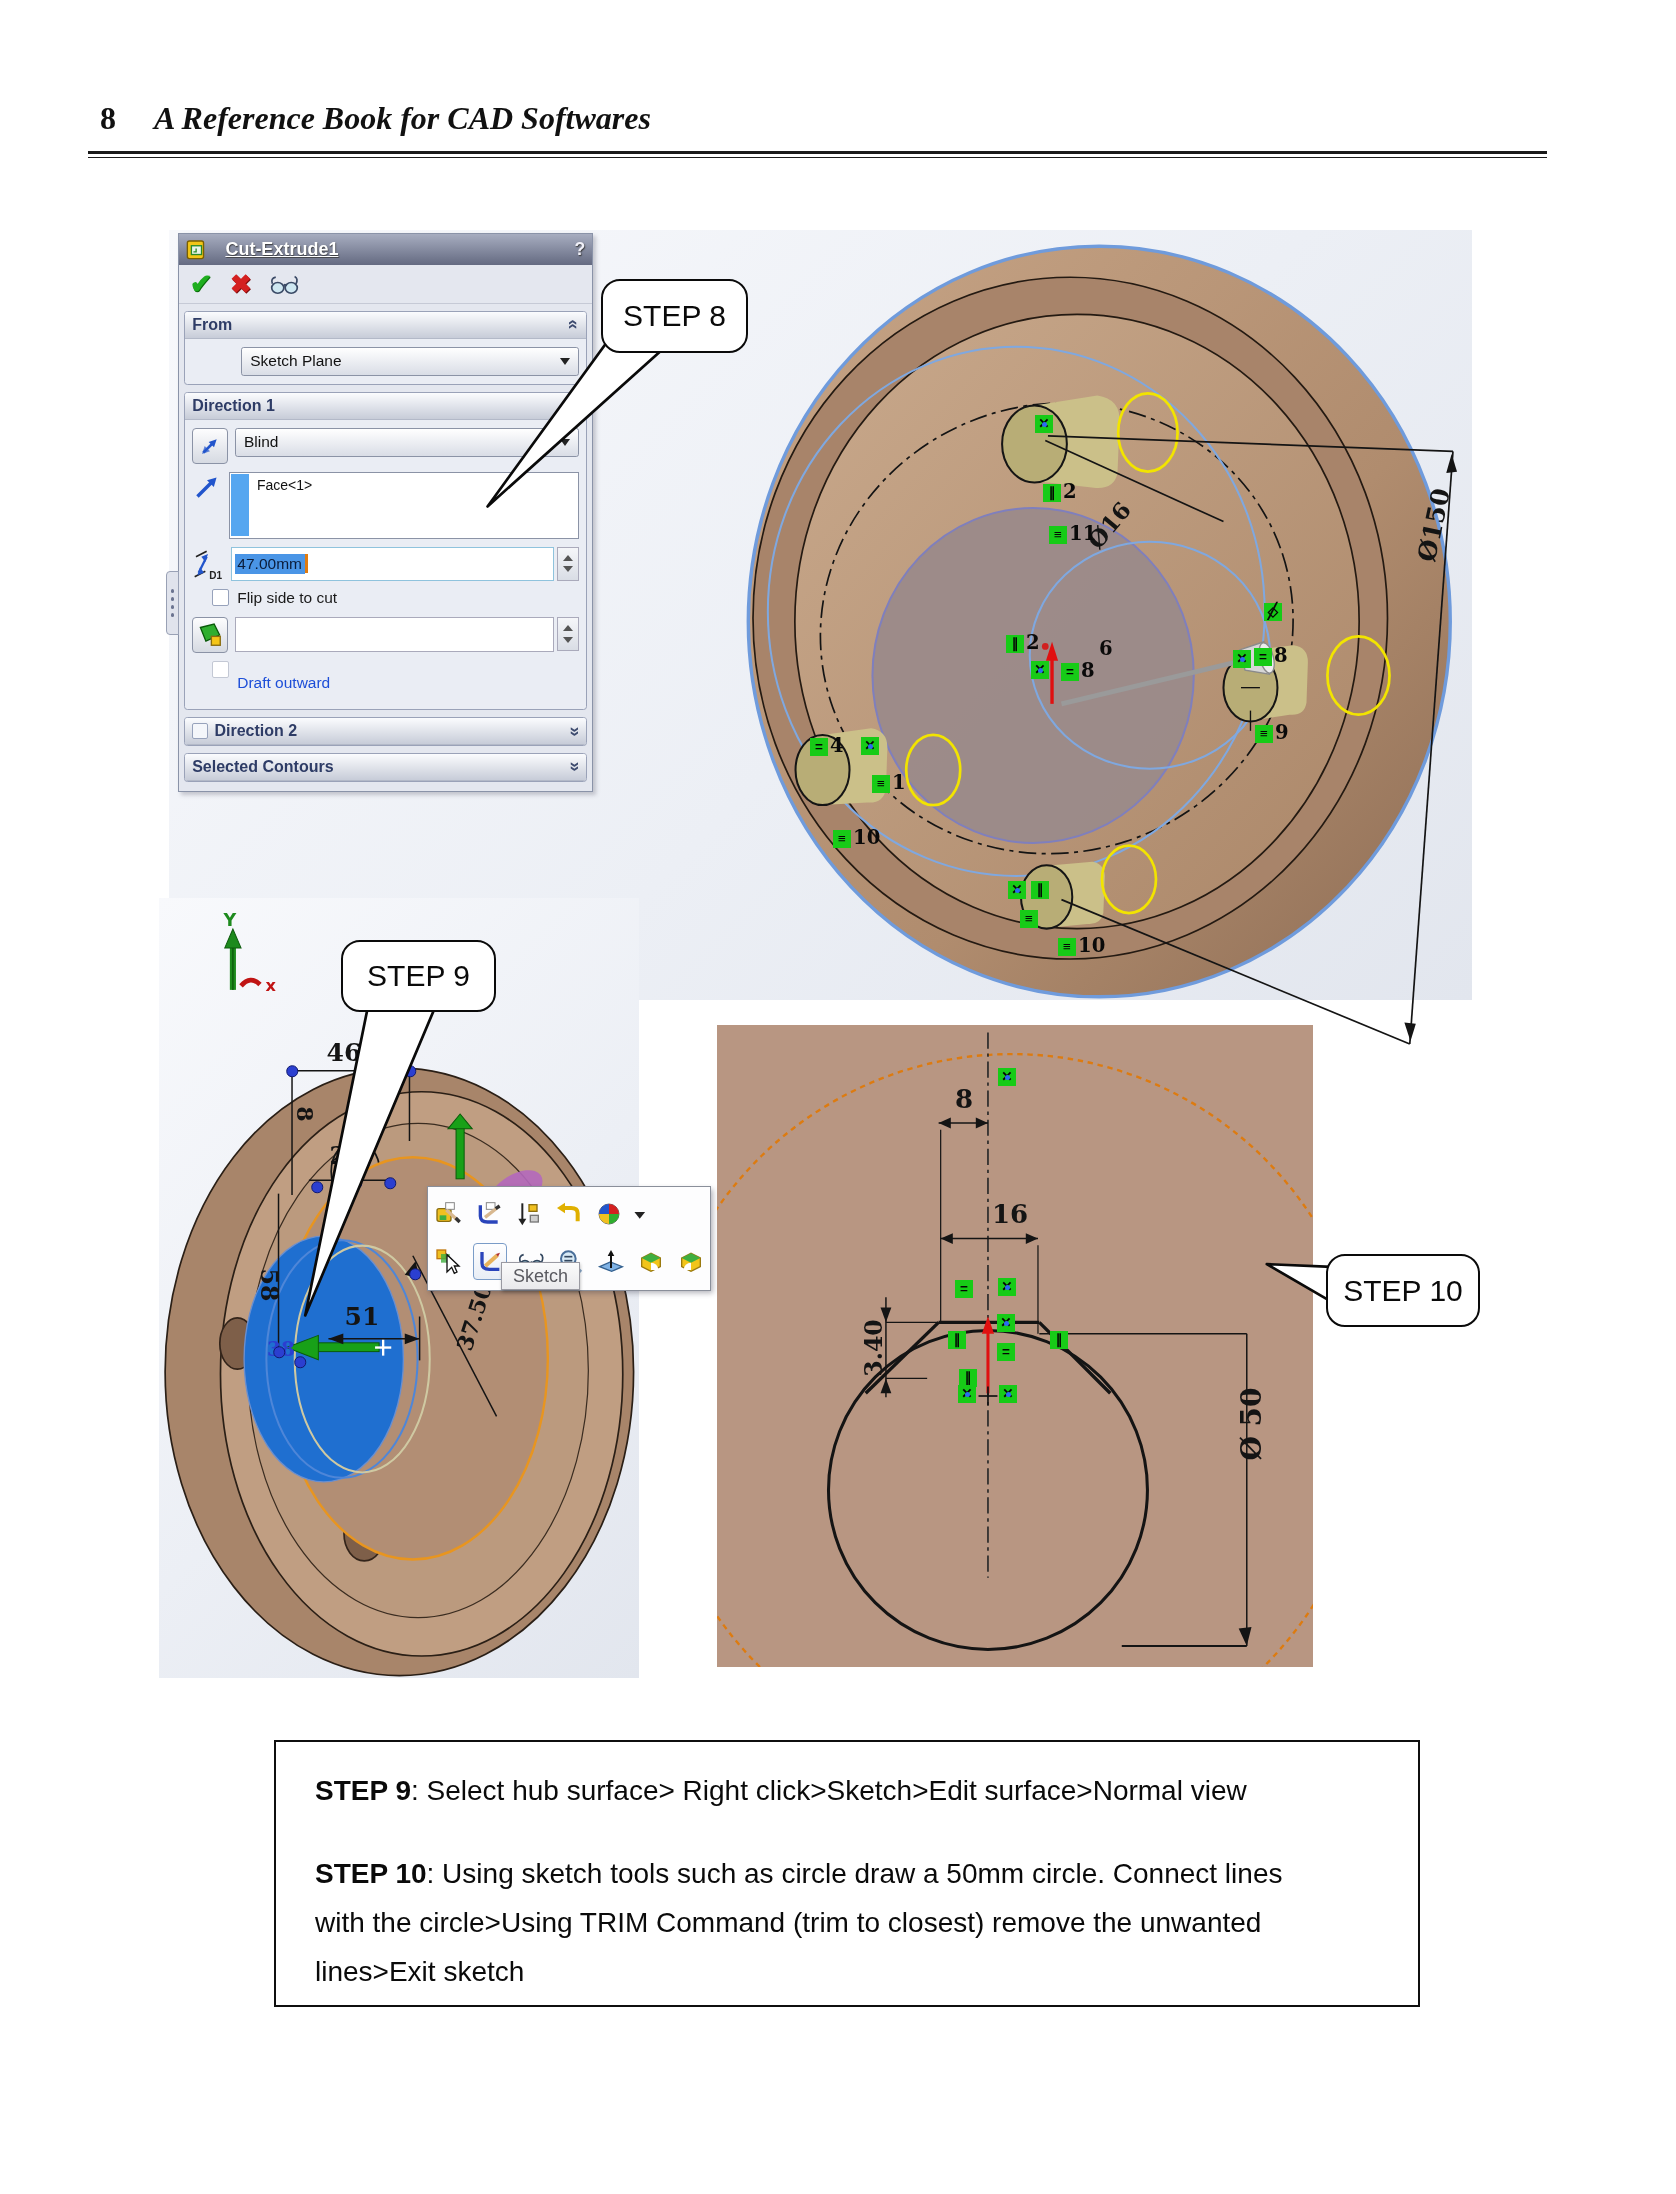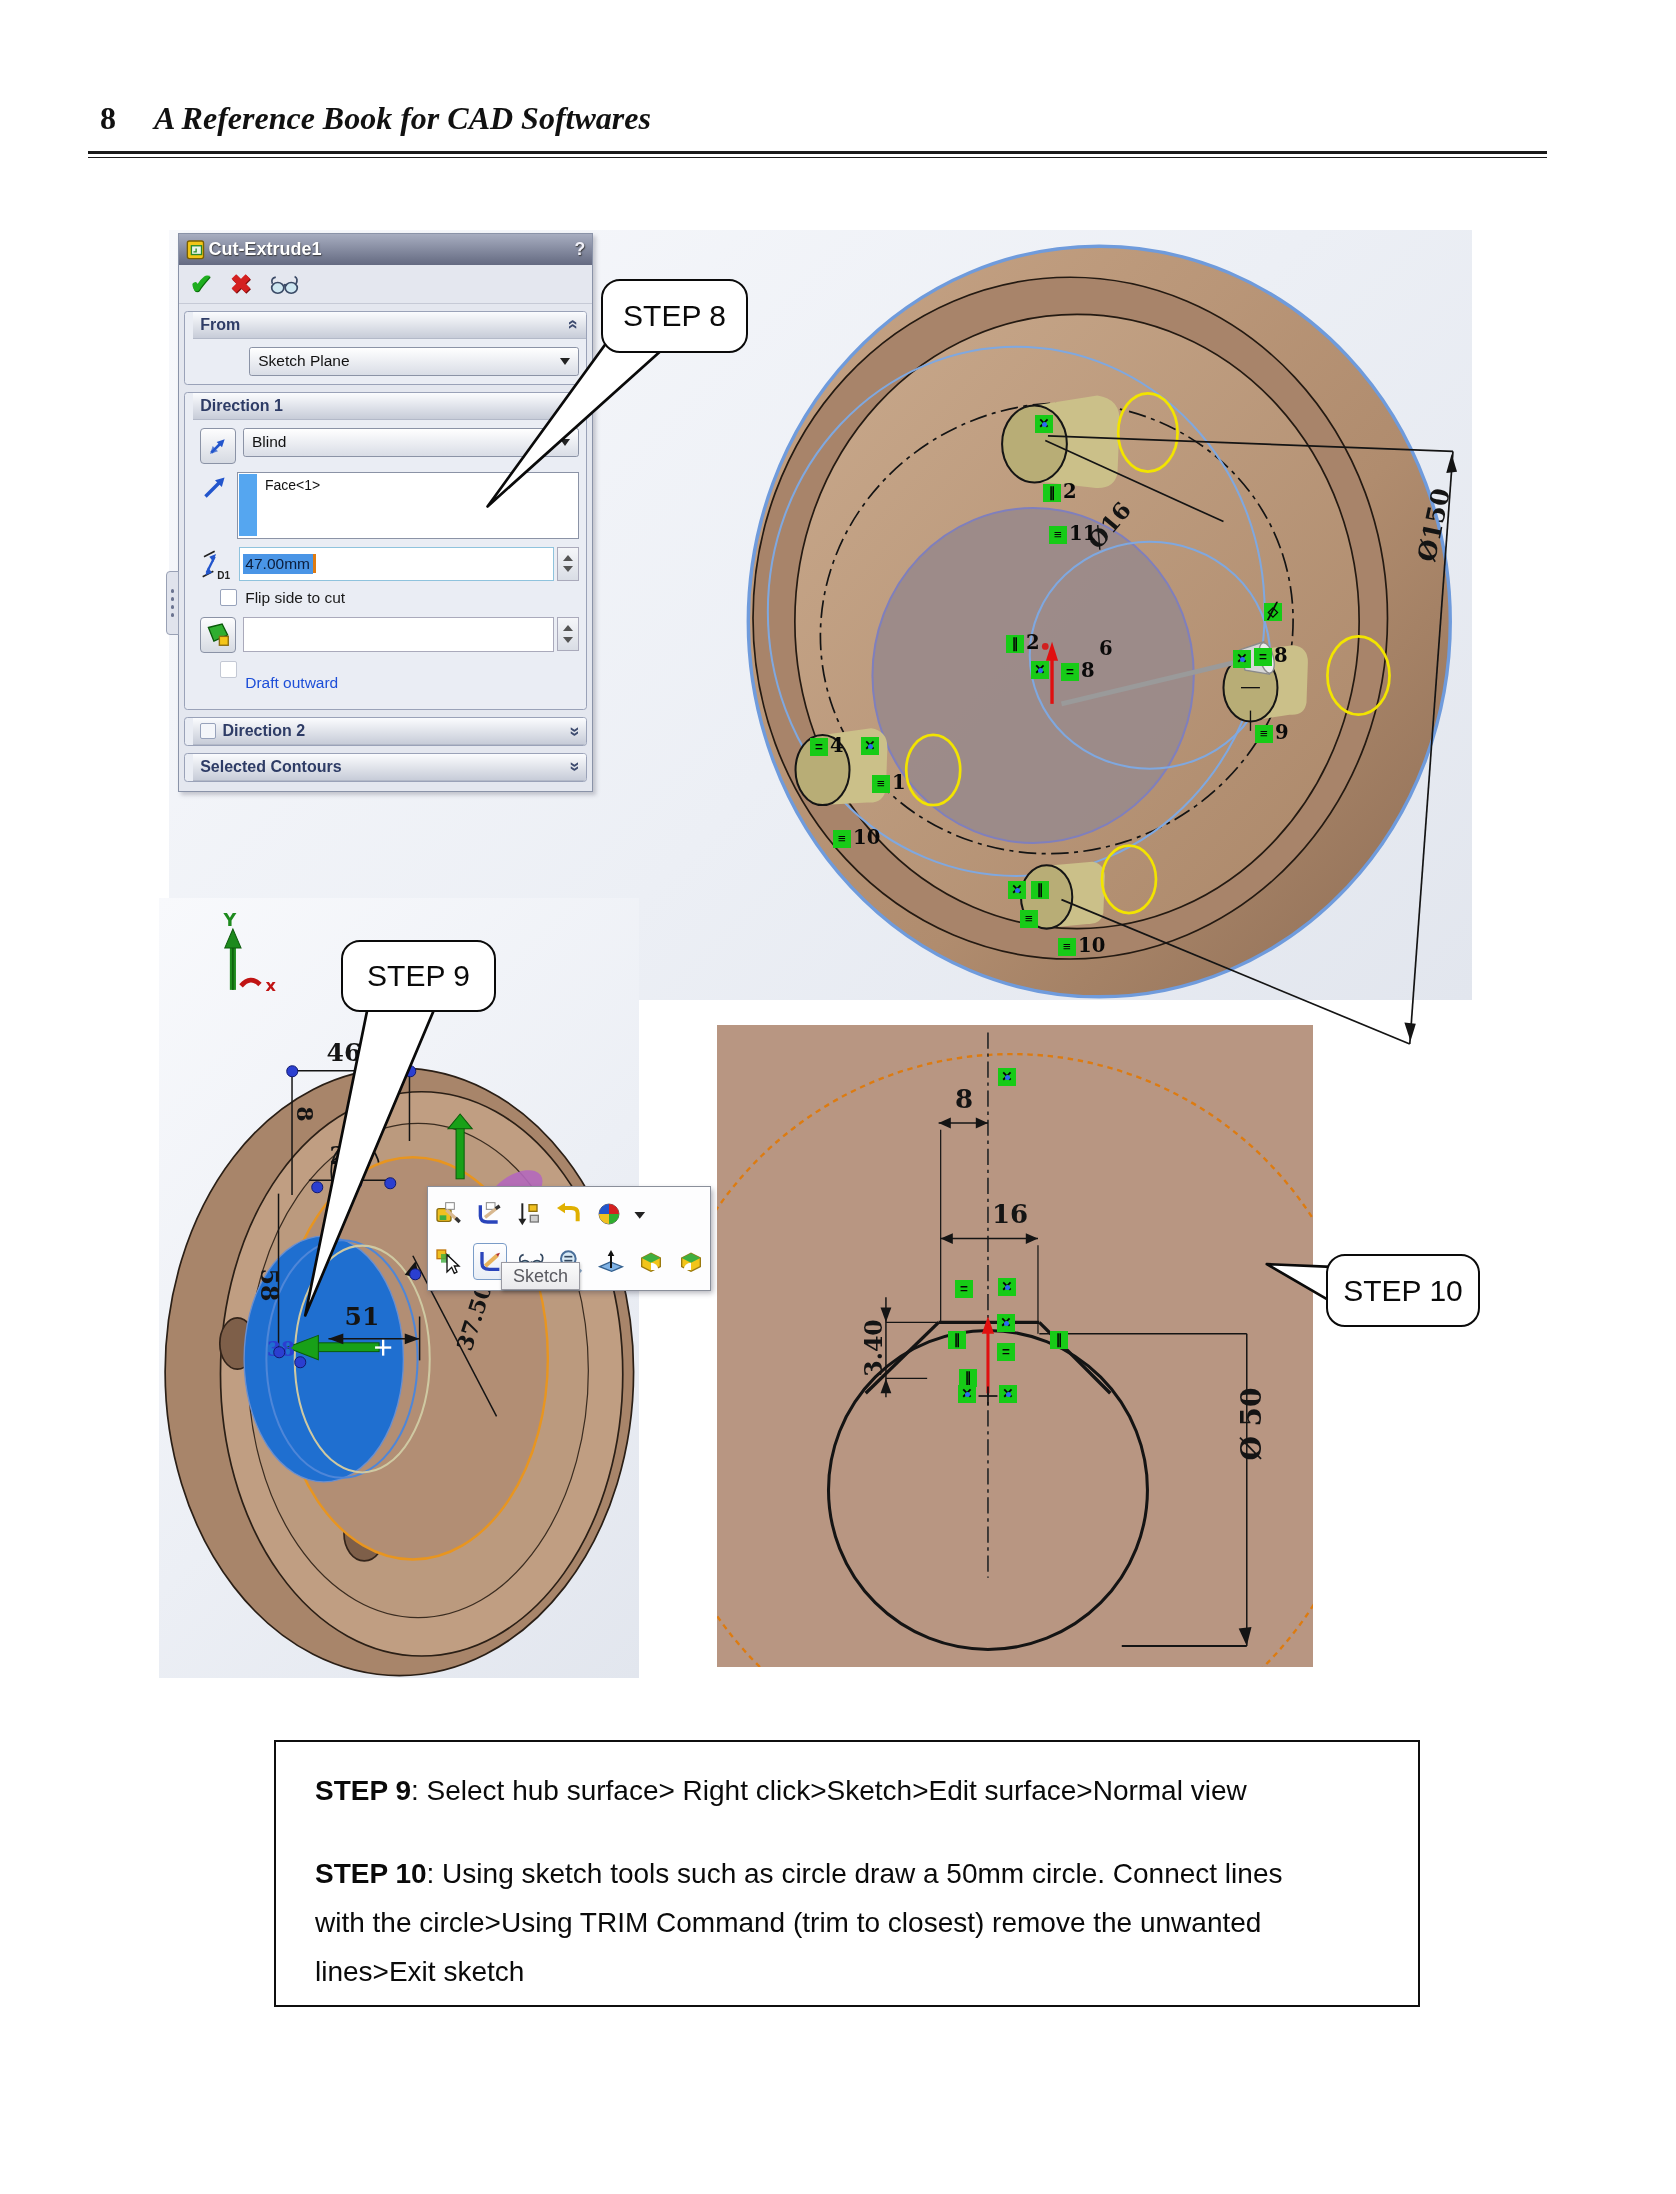--- a/index.html
+++ b/index.html
@@ -15,26 +15,26 @@
   
   .vp{background:linear-gradient(135deg,#f8f9fc 0%,#eceff5 55%,#e2e6ee 100%);}
   #vp1{left:169px;top:230px;width:1303px;height:770px;}
   #vp2{left:159px;top:898px;width:480px;height:780px;}
 
   
   #pm{left:178px;top:233px;width:413px;background:#e4e7ef;border:1.4px solid #8a93a8;
       box-shadow:2.7px 2.7px 4px rgba(60,60,80,.25);z-index:20;font-size:15.5px;}
   #pm-titlebar{height:31px;background:linear-gradient(#a7adc0,#646a81);display:flex;align-items:center;
       padding:0 6.8px;color:#fff;font-weight:700;font-size:18px;text-shadow:0.7px 0.7px 1.4px #333;}
-  #pm-title{flex:1;margin-left:1px;}
+  #pm-title{flex:1;margin-left:18px;text-decoration:underline;}
   #pm-help{font-size:17.6px;color:#f0f0f8;}
   #pm-toolbar{height:38px;display:flex;align-items:center;gap:17.6px;padding:0 10.8px;border-bottom:0.7px solid #c6cad6;}
   .pm-check{color:#1fae1f;font-size:27px;font-weight:900;text-shadow:0.7px 0.7px 0 #0a6a0a;}
   .pm-x{color:#d42020;font-size:26px;font-weight:900;text-shadow:0.7px 0.7px 0 #7a0a0a;}
-  .grp{margin:6.8px 5.4px;border:0.7px solid #9aa2b8;border-radius:3.4px;background:#eaedf4;overflow:hidden;padding-left:8px;}
+  .grp{margin:6.8px 5.4px;border:0.7px solid #9aa2b8;border-radius:3.4px;background:#eaedf4;overflow:hidden;}
   .grp-hd{height:26px;background:linear-gradient(#fbfcfe,#c7ccd8);display:flex;align-items:center;
       padding:0 6.8px;font-weight:700;color:#2e3c66;font-size:16px;border-bottom:0.7px solid #b3b9c8;}
   .grp-hd .hd-label{flex:1;}
   .chev{display:inline-block;font-weight:700;color:#3c4a6e;font-size:17.6px;}
   .chev.up{transform:rotate(90deg);}
   .chev.down{transform:rotate(-90deg);}
   .grp-bd{padding:8px 6.8px;}
   .dd{height:27px;background:linear-gradient(#ffffff,#d9dde6);border:0.7px solid #8b93a6;border-radius:2.7px;
       display:flex;align-items:center;padding:0 8px;font-size:15.5px;color:#111;}
   .dd .dd-txt{flex:1;}

